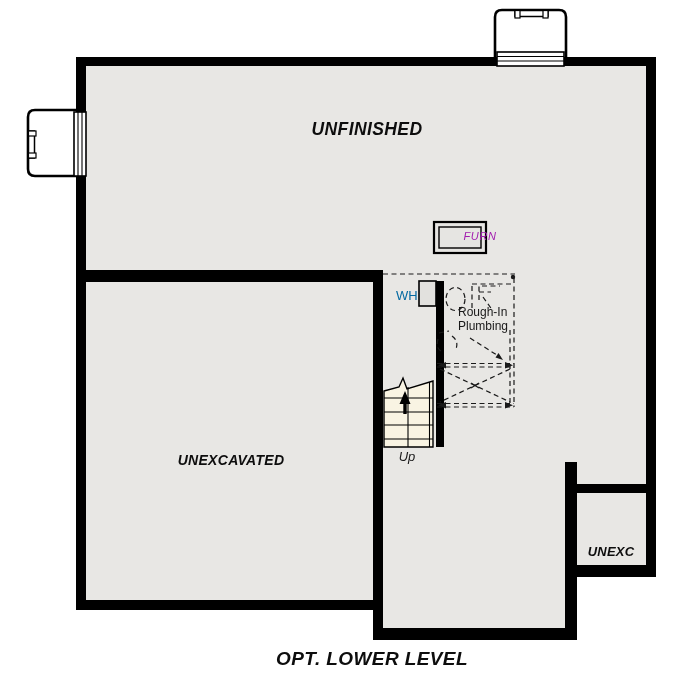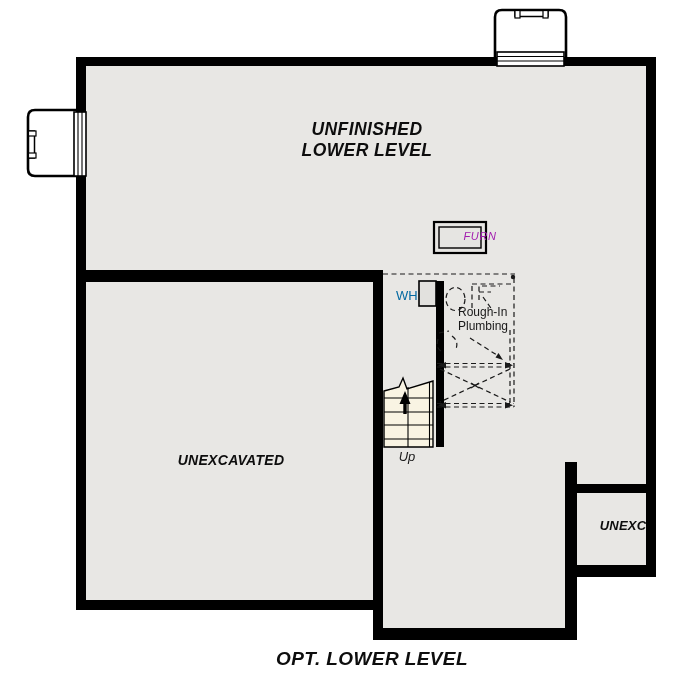--- a/index.html
+++ b/index.html
@@ -108,25 +108,25 @@
     </g>
 
     <g>
       <rect x="434" y="222" width="52" height="31" fill="#e6e5e2" stroke="#000" stroke-width="2.2"></rect>
       <rect x="439" y="227" width="42" height="21" fill="none" stroke="#000" stroke-width="1.4"></rect>
     </g>
 
     <rect x="419" y="281" width="17" height="25" fill="#e2e1de" stroke="#000" stroke-width="1.6"></rect>
   </svg>
 
-  <div class="label lbl-center room-title" style="left:367px;top:119px;"><span>UNFINISHED</span><br><span>LOWER LEVEL</span></div>
+  <div class="label lbl-center room-title" style="left:367px;top:119px;"><span>UNFINISHED</span><br></div>
 
   <div class="label lbl-center unexcavated" style="left:231px;top:452px;">UNEXCAVATED</div>
 
-  <div class="label lbl-center unexc" style="left:611px;top:518px;margin-left:12px;">UNEXC</div>
+  <div class="label lbl-center unexc" style="left:611px;top:544px;">UNEXC</div>
 
   <div class="label lbl-center furn" style="left:460px;top:230px;">FURN</div>
 
   <div class="label wh" style="left:396px;top:288px;">WH</div>
 
   <div class="label plumb" style="left:458px;top:306px;"><span>Rough-In</span><br><span>Plumbing</span></div>
 
   <div class="label lbl-center up" style="left:407px;top:449px;">Up</div>
 
   <div class="label lbl-center plan-title" style="left:372px;top:648px;">OPT. LOWER LEVEL</div>

